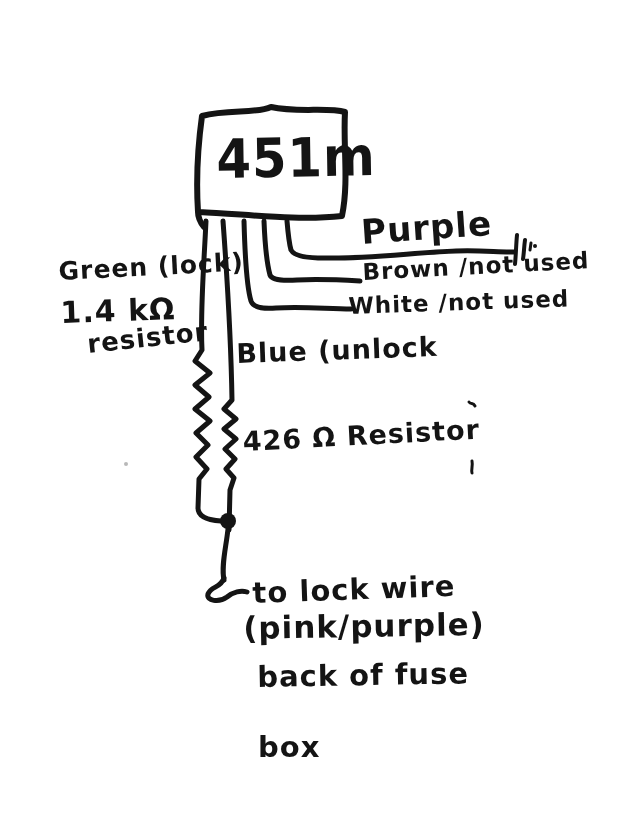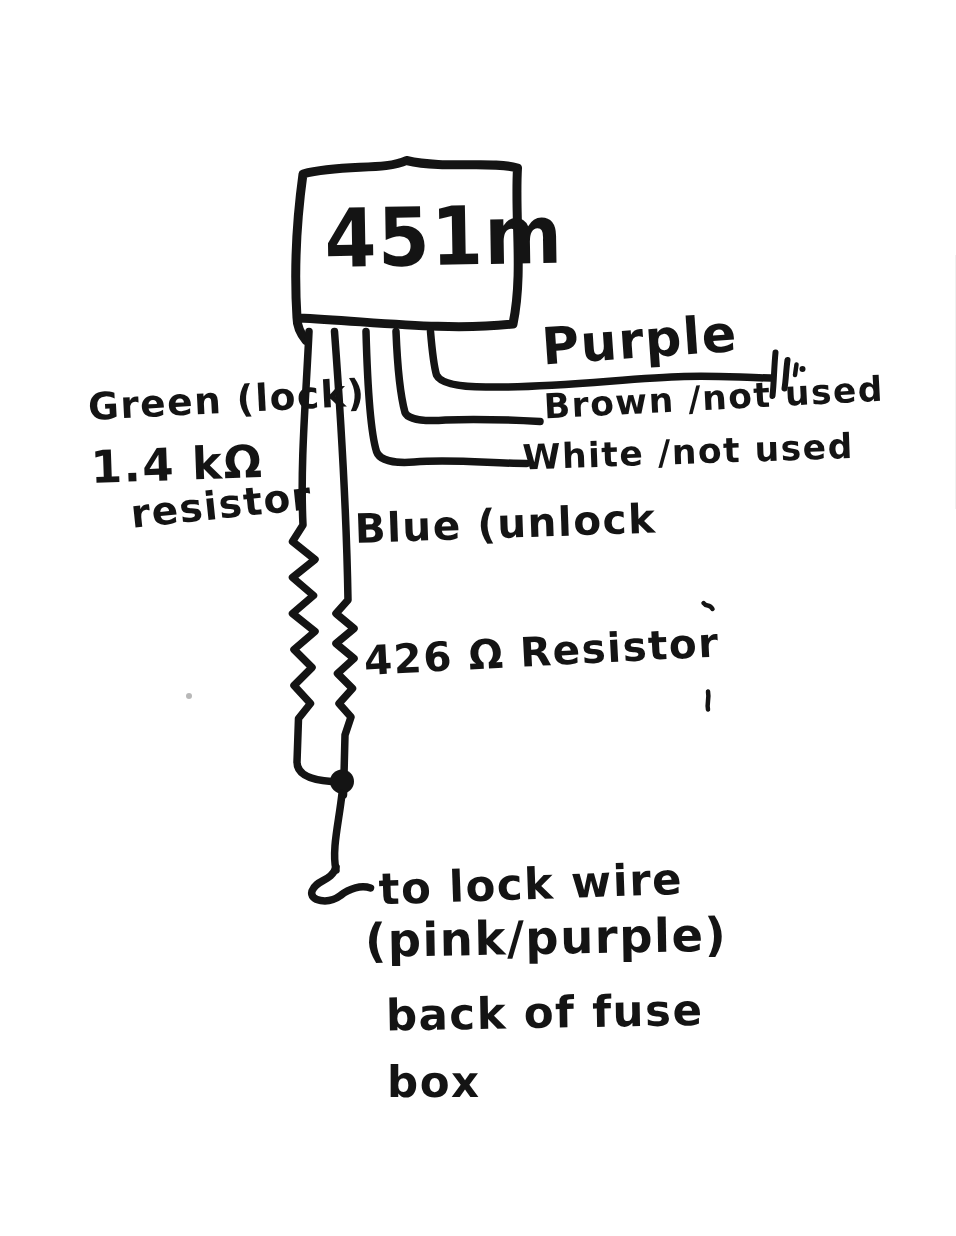--- a/index.html
+++ b/index.html
@@ -82,15 +82,15 @@
   <div class="lbl" style="left:236px; top:340px; font-size:27px; transform:rotate(-2deg);">Blue (unlock</div>
 
   <div class="lbl" style="left:242px; top:428px; font-size:27px; transform:rotate(-3deg);">426 Ω Resistor</div>
 
   <div class="lbl" style="left:252px; top:579px; font-size:29px; transform:rotate(-2deg);">to lock wire</div>
 
   <div class="lbl" style="left:243px; top:613px; font-size:31px; transform:rotate(-1deg);">(pink/purple)</div>
 
   <div class="lbl" style="left:257px; top:663px; font-size:29px; transform:rotate(-1deg);">back of fuse</div>
 
-  <div class="lbl" style="left:258px; top:707px; font-size:29px;">box</div>
+  <div class="lbl" style="left:258px; top:733px; font-size:29px;">box</div>
 
 </div>
 
 </body></html>

